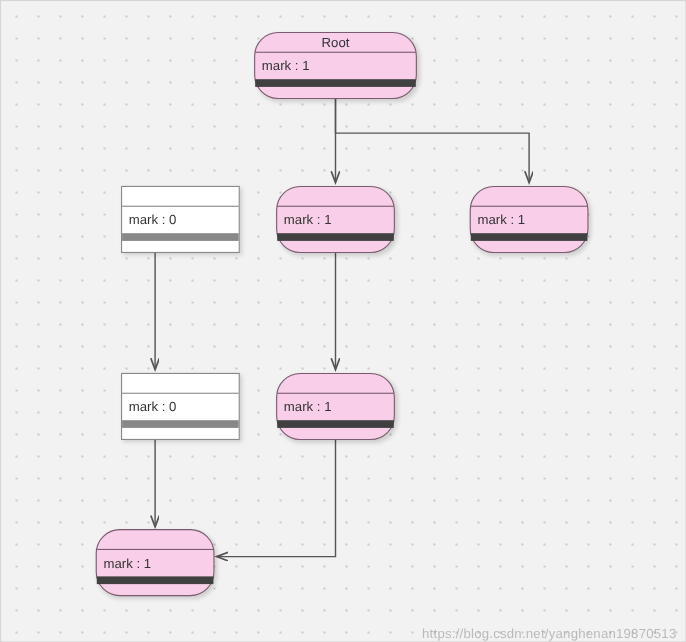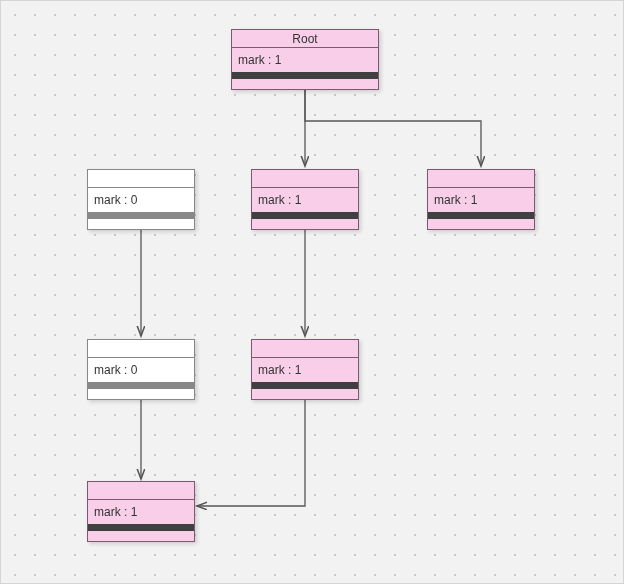--- a/index.html
+++ b/index.html
@@ -21,22 +21,22 @@
     background-position: 4px 4px;
     border: 1px solid #d5d5d5;
     overflow: hidden;
   }
   .node {
     position: absolute;
     border: 1px solid #7a5a6e;
     background: #fff;
     box-shadow: 2px 2px 4px rgba(0,0,0,0.15);
   }
-  .node.pink { background: #f8cee8; }
-  .node.white { background: #ffffff; border-color: #888; }
+  .node.pink { background: #f8cee8; border-radius: 22px; }
+  .node.white { background: #ffffff; border-color: #888; margin-left: 23px; }
   .node .title {
     height: 18px;
     border-bottom: 1px solid #7a5a6e;
     text-align: center;
     line-height: 18px;
     font-size: 12px;
   }
   .node.white .title { border-bottom-color: #888; }
   .node .attr {
     padding: 4px 6px;
@@ -126,14 +126,15 @@
     <div class="attr">mark : 0</div>
     <div class="ops"></div>
   </div>
 
   <div class="node pink" style="left:86px; top:480px; width:108px;">
     <div class="title"></div>
     <div class="attr">mark : 1</div>
     <div class="ops"></div>
   </div>
 
+  <div class="watermark">https://blog.csdn.net/yanghenan19870513</div>
 
 </div>
 
 </body></html>

